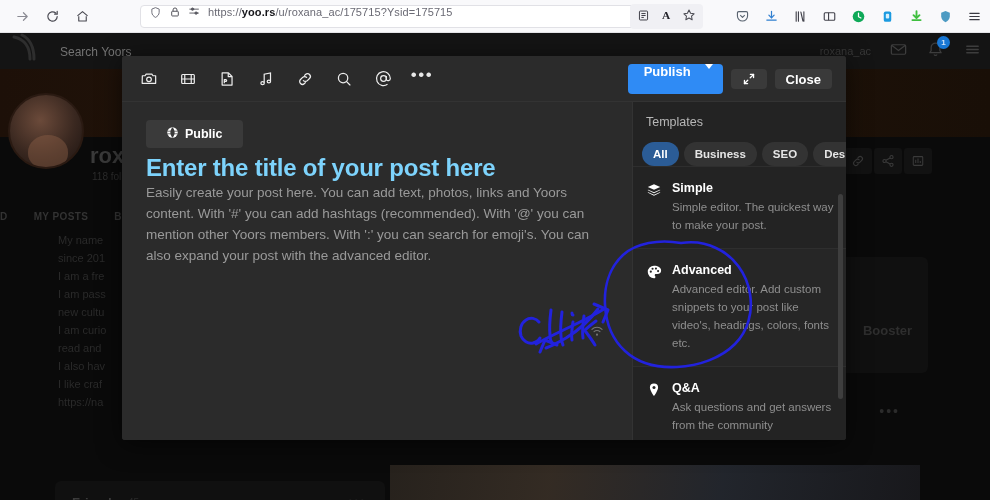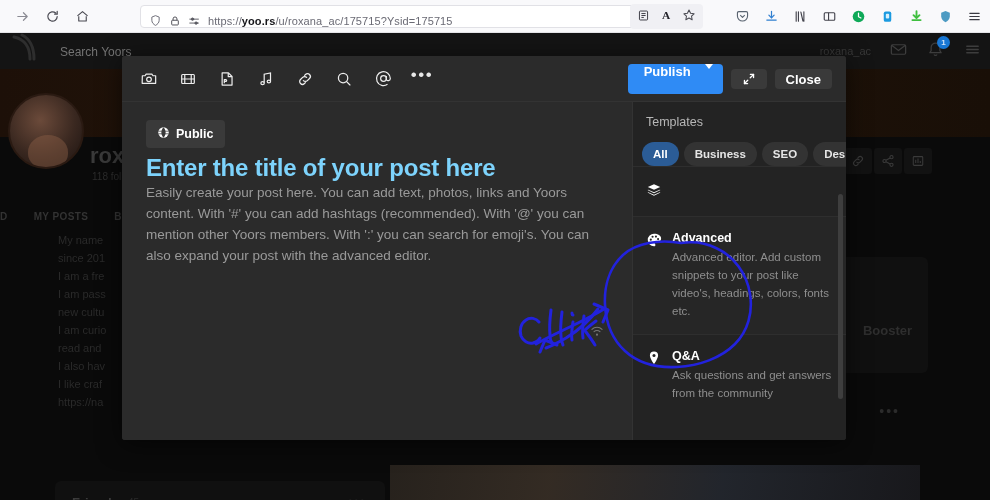--- a/index.html
+++ b/index.html
@@ -19,21 +19,21 @@
   }
   .nav-btns { display: flex; align-items: center; gap: 2px; padding-left: 8px; }
   .nav-btn {
     width: 28px; height: 26px; display: flex; align-items: center; justify-content: center;
     color: #5b5b66; font-size: 14px; border-radius: 4px;
   }
   .nav-btn svg { display: block; }
   .urlbar {
     position: absolute; left: 140px; top: 5px; width: 500px; height: 23px;
     background: #ffffff; border: 1px solid #e1e1e6; border-radius: 4px;
-    display: flex; align-items: flex-end; gap: 7px; padding: 0 8px;
+    display: flex; align-items: flex-start; gap: 7px; padding: 0 8px;
   }
   .urlbar .u-icon { color: #6e6e78; display: flex; align-items: center; }
   .url-text {
     font-size: 11px; color: #6a6a74; letter-spacing: .1px;
     white-space: nowrap; overflow: hidden;
   }
   .url-text b { color: #15151a; font-weight: 700; }
   .url-right {
     position: absolute; left: 630px; top: 4px; height: 25px;
     display: flex; align-items: center; gap: 9px;
@@ -163,21 +163,21 @@
     height: 20px; min-width: 30px; background: #3a3a3a; border-radius: 4px;
     display: flex; align-items: center; justify-content: center;
     color: #fff; font-size: 13px; padding: 0 11px; font-weight: 700; cursor: pointer;
   }
   .modal-body { flex: 1; display: flex; min-height: 0; }
   .editor-pane {
     flex: 1; background: #2b2b2b; padding: 18px 22px 0 24px; position: relative; min-width: 0;
   }
   .public-badge {
     display: inline-flex; align-items: center; gap: 6px;
-    background: #3a3a3a; border-radius: 4px; padding: 6px 11px;
+    background: #3a3a3a; border-radius: 4px; padding: 6px 20px;
     color: #fff; font-size: 12.5px; font-weight: 700;
   }
   .editor-title {
     margin-top: 6px; font-size: 24px; font-weight: 700; color: #7dd3fc; letter-spacing: -.2px;
   }
   .editor-placeholder {
     font-size: 13.5px; line-height: 21px; color: #9a9a9a; max-width: 470px;
   }
   .wifi-icon { position: absolute; left: 468px; top: 222px; color: #767676; }
 
@@ -530,20 +530,24 @@
         </div>
 
         <div class="tpl-item">
           <span class="tpl-ic">
             <svg width="16" height="16" viewBox="0 0 18 18" fill="#fff">
                 <path d="M9 2.4L16 5.6 9 8.8 2 5.6z"></path>
                 <path d="M2.6 8.6L9 11.5l6.4-2.9.9.4L9 12.6 1.7 9z"></path>
                 <path d="M2.6 11.4L9 14.3l6.4-2.9.9.4L9 15.4 1.7 11.8z"></path>
               </svg>
           </span>
+          <div>
+            <div class="tpl-name">Simple</div>
+            <div class="tpl-desc">Simple editor. The quickest way to make your post.</div>
+          </div>
         </div>
 
         <div class="tpl-item highlight">
           <span class="tpl-ic">
             <svg width="16" height="16" viewBox="0 0 18 18" fill="#fff">
                 <path d="M9 2a7 7 0 0 0 0 14c1 0 1.6-.6 1.6-1.4 0-.4-.2-.7-.4-1-.2-.3-.4-.6-.4-1 0-.8.6-1.4 1.4-1.4h1.6A4.2 4.2 0 0 0 17 7C17 4.2 13.4 2 9 2z"></path>
                 <circle cx="5.4" cy="8.6" r="1.2" fill="#232323"></circle>
                 <circle cx="7.4" cy="5.4" r="1.2" fill="#232323"></circle>
                 <circle cx="11.2" cy="5.2" r="1.2" fill="#232323"></circle>
                 <circle cx="13.6" cy="8" r="1.2" fill="#232323"></circle>

